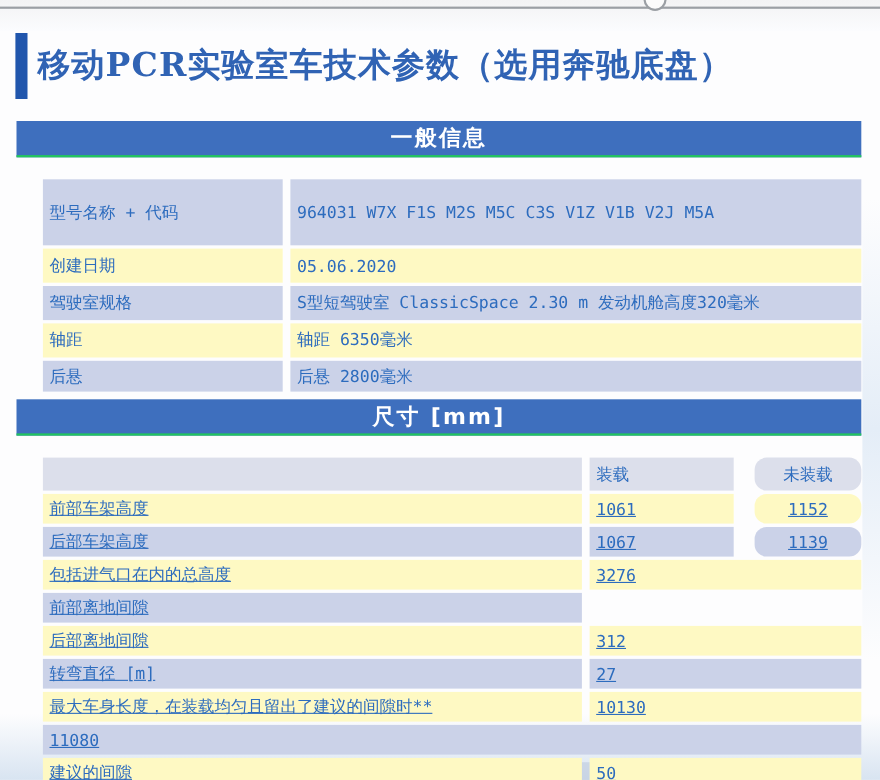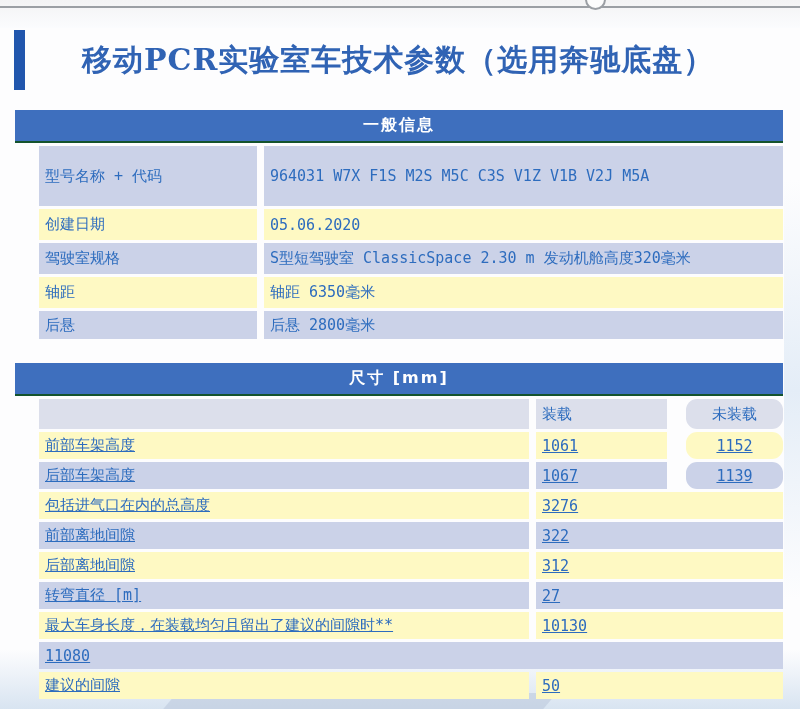--- a/index.html
+++ b/index.html
@@ -18,34 +18,34 @@
                background:#b9c6da; transform:skewX(-40deg); opacity:.55; }
   .bg-right  { position:absolute; top:180px; right:0; width:16px; height:420px;
                background:linear-gradient(rgba(222,232,244,0),#e4edf7,rgba(222,232,244,0)); }
 
   
   .top-line { position:absolute; top:6px; left:0; width:800px; height:2px; background:#9b9fa4; }
   .top-knob { position:absolute; top:-11px; left:585px; width:21px; height:21px;
               border-radius:50%; background:#fcfcfc; border:2px solid #9b9fa4; z-index:2; }
 
   
-  .title-wrap { position:absolute; top:30px; left:14px; display:flex; align-items:center;gap:48px; }
+  .title-wrap { position:absolute; top:30px; left:14px; display:flex; align-items:center; }
   .title-bar  { width:11px; height:60px; background:#2156ad; margin-right:9px; flex:none; }
   .page-title { margin:0; font-family:"DejaVu Serif","Liberation Serif",serif;
                 font-size:30px; font-weight:bold; color:#3063b4; letter-spacing:1px;
                 line-height:60px; white-space:nowrap; }
 
   
   .tbl { position:absolute; left:15px; width:768px; }
   .tbl-1 { top:110px; }
   .tbl-2 { top:363px; }
   .tbl-header {
-    height:33px; margin-bottom:3px;
-    background:#3e6fbe; border-bottom:2px solid #14532d;
-    color:#ffffff; font-weight:bold; font-size:16px; letter-spacing:2px;
+    height:33px; margin-bottom:20px;
+    background:#3e6fbe; border-bottom:2px solid #22c55e;
+    color:#ffffff; font-weight:bold; font-size:20px; letter-spacing:2px;
     display:flex; align-items:center; justify-content:center;
     font-family:"DejaVu Sans","Liberation Sans",sans-serif;
   }
   .row  { display:flex; margin-bottom:3px;padding-left:24px; }
   .cell { display:flex; align-items:center; font-size:15px; color:#2d6cbe;
           padding:0 6px; overflow:hidden; white-space:nowrap; }
   .dark   { background:#cbd2e8; }
   .light  { background:#fef9c3; }
   .hdrbg  { background:#dcdfeb; }
 
@@ -124,21 +124,20 @@
     <div class="cell t2-label dark h27">后部车架高度</div>
     <div class="cell t2-loaded dark h27">1067</div>
     <div class="cell t2-unloaded dark h27">1139</div>
   </div>
   <div class="row">
     <div class="cell t2-label light h27">包括进气口在内的总高度</div>
     <div class="cell t2-merged light h27">3276</div>
   </div>
   <div class="row">
     <div class="cell t2-label dark h27">前部离地间隙</div>
-    <div class="cell t2-merged dark h27">322</div>
   </div>
   <div class="row">
     <div class="cell t2-label light h27">后部离地间隙</div>
     <div class="cell t2-merged light h27">312</div>
   </div>
   <div class="row">
     <div class="cell t2-label dark h27">转弯直径 [m]</div>
     <div class="cell t2-merged dark h27">27</div>
   </div>
   <div class="row">

